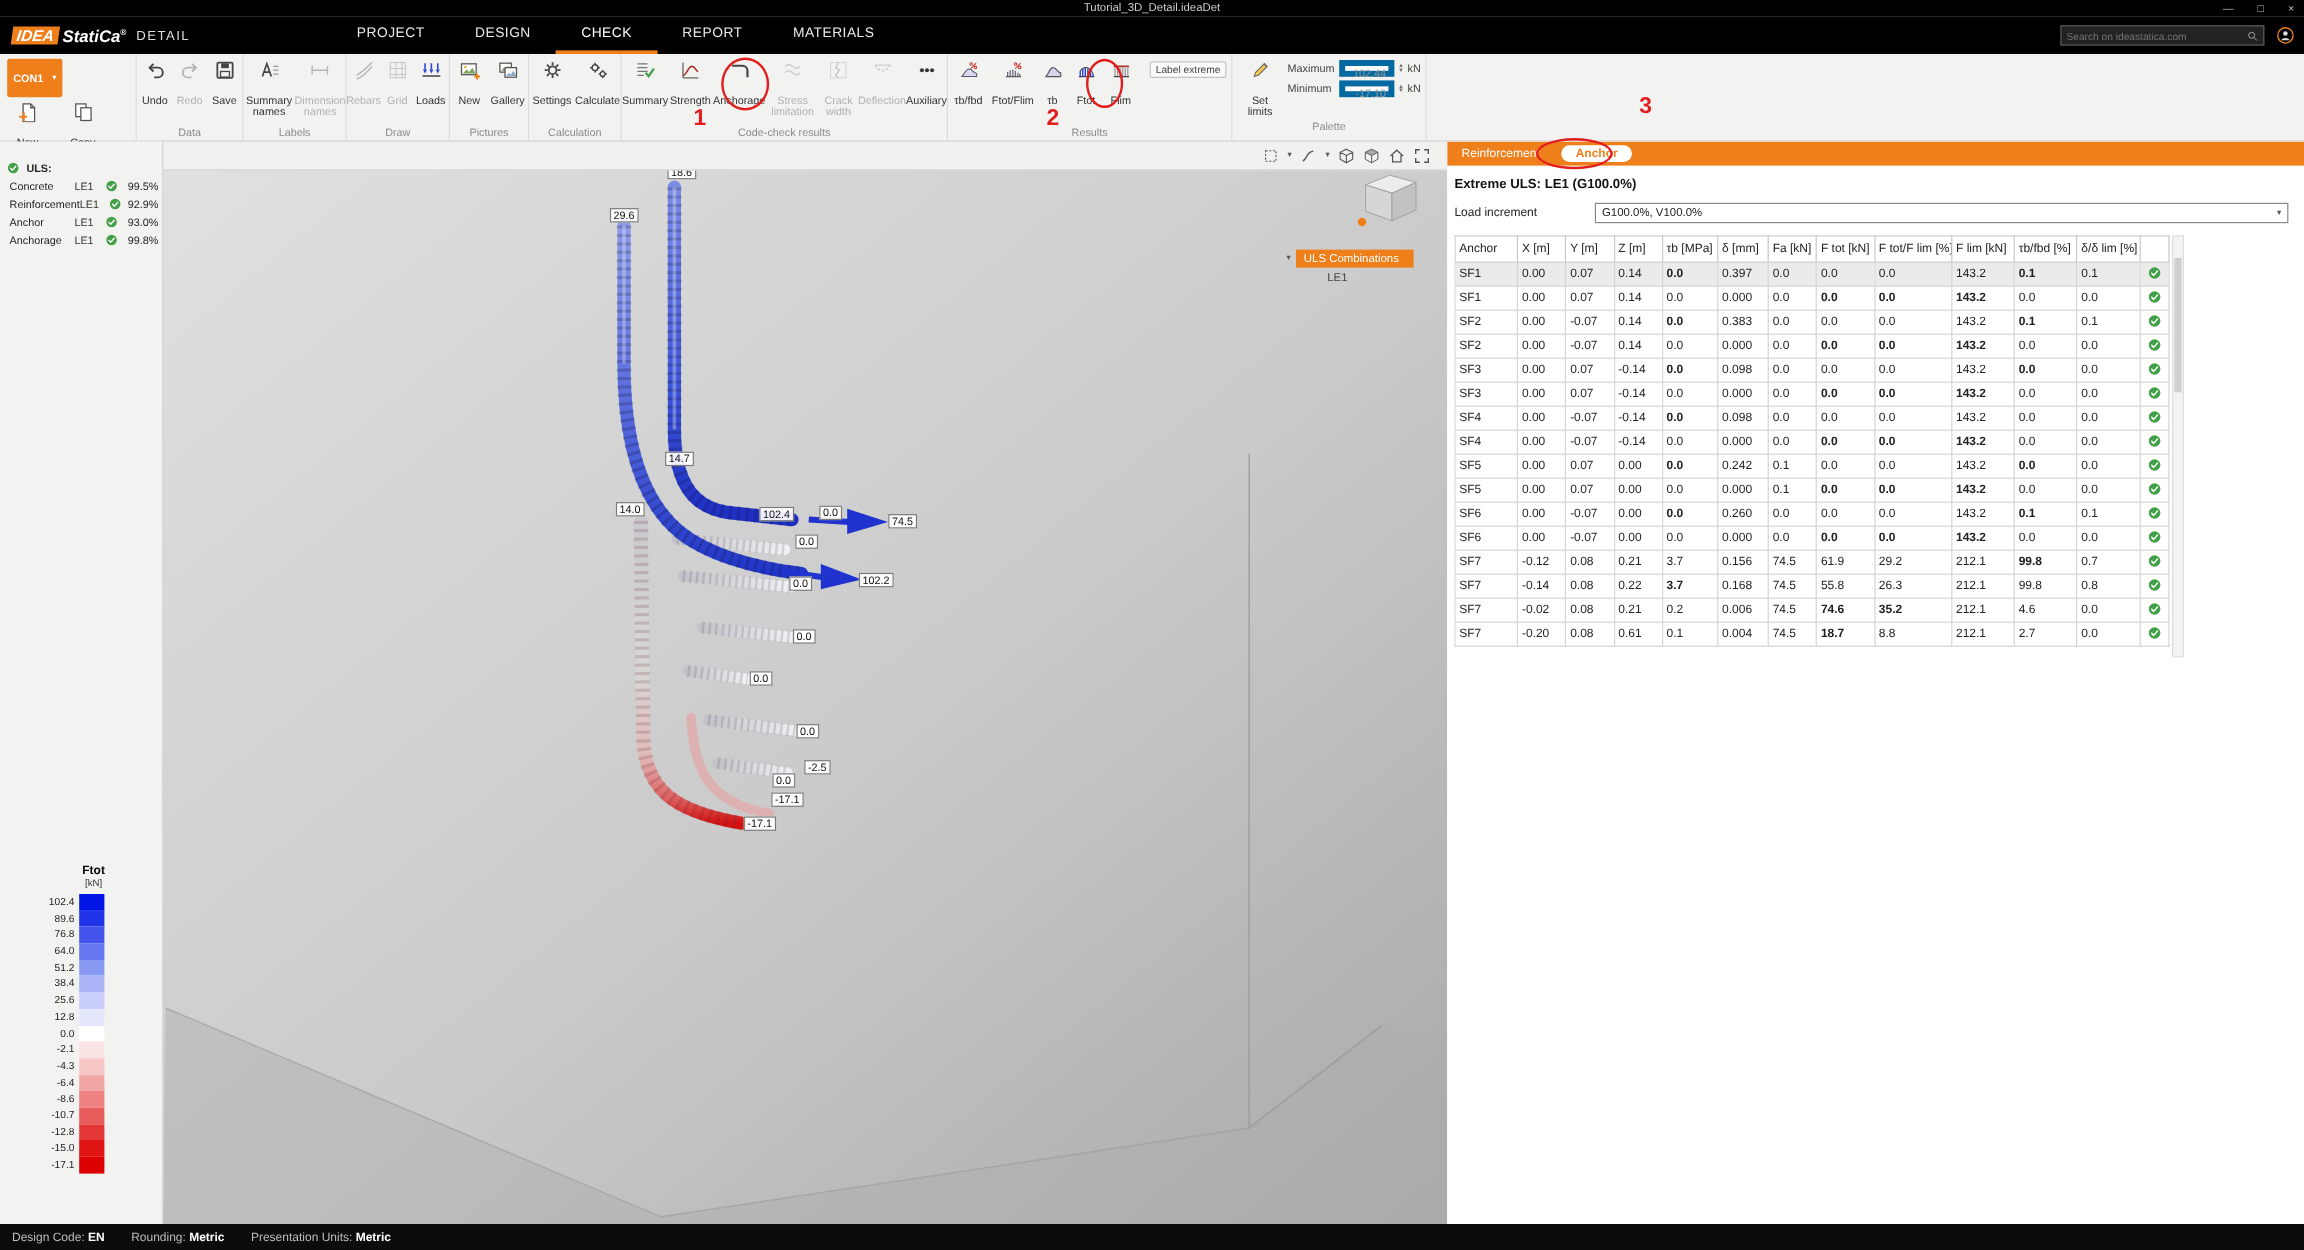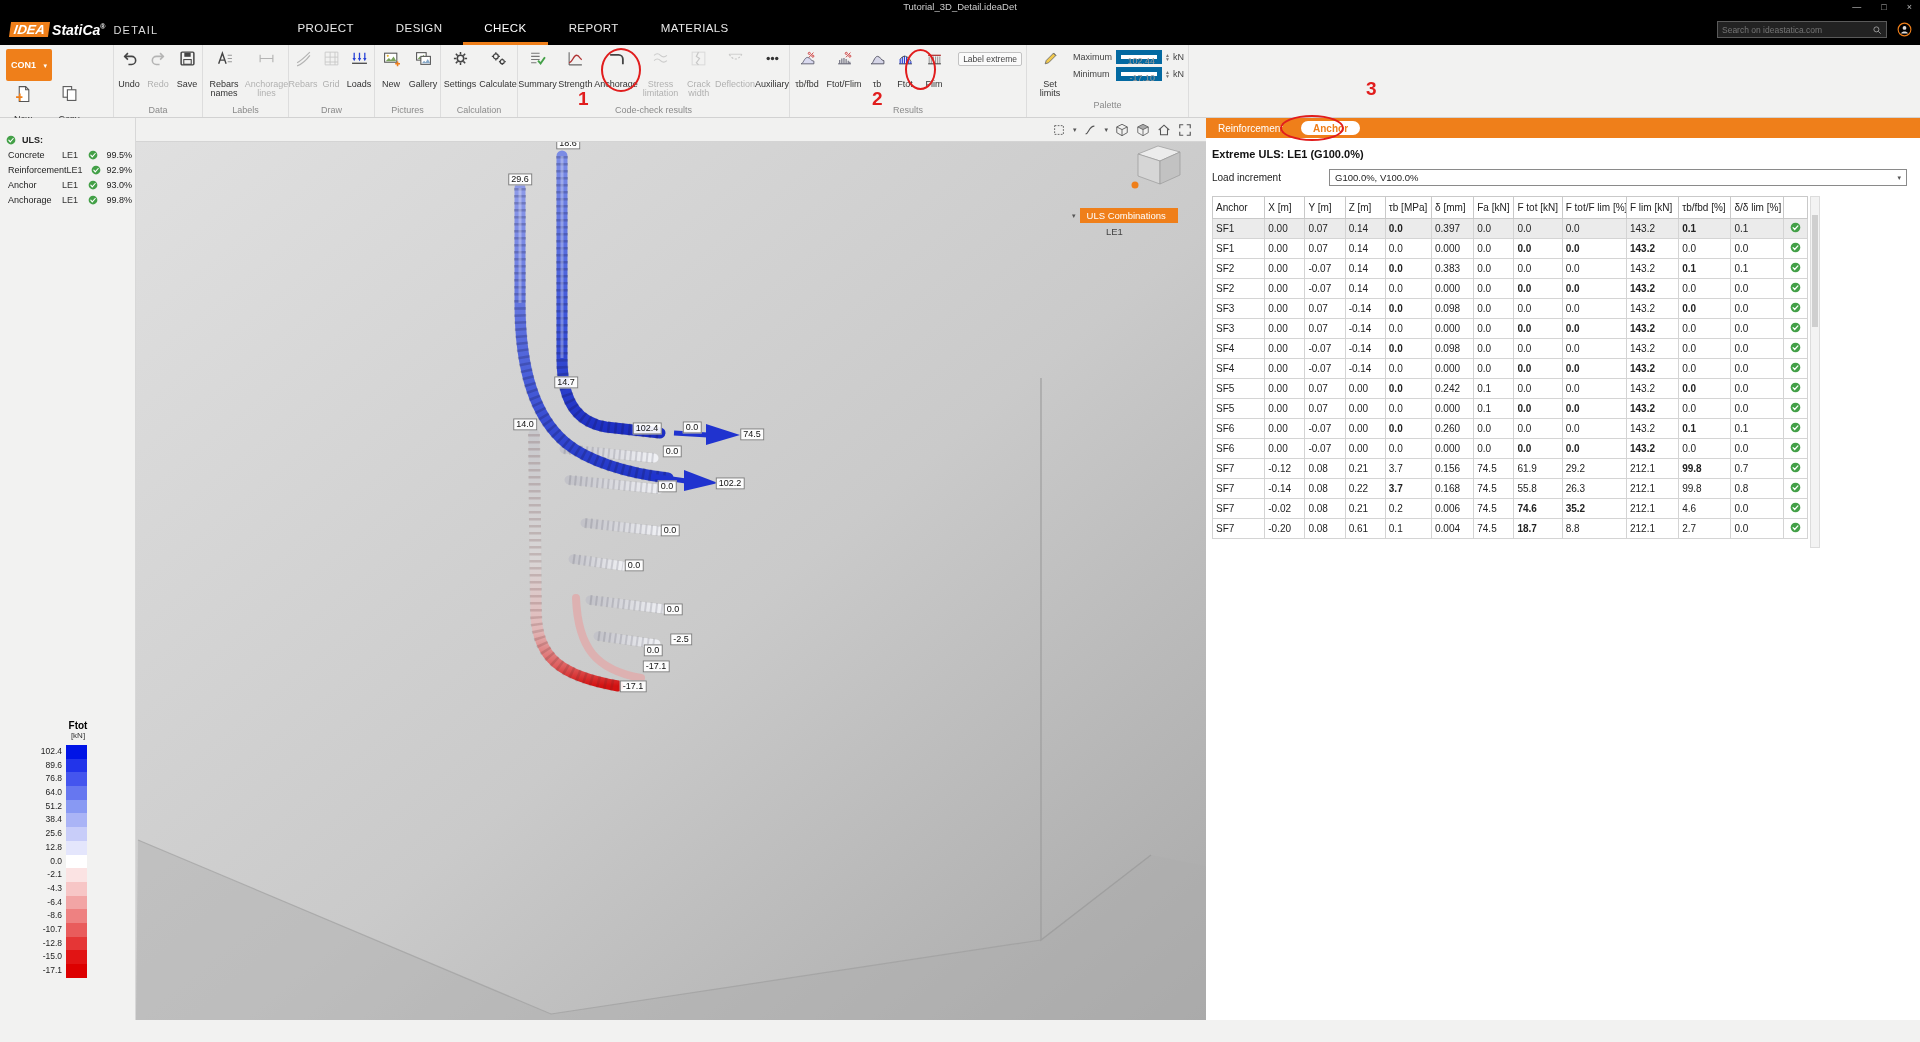--- a/index.html
+++ b/index.html
@@ -350,27 +350,27 @@
       </div>
       <div class="glabel">Data</div>
     </div>
 
     <div class="rgroup" style="width:86px">
       <div class="rrow">
         <div class="rbtn" style="width:43px">
             <svg class="i">
               <use href="#ic-member"></use>
             </svg>
-            <span>Rebars names</span>
+            <span>Summary names</span>
           </div>
         <div class="rbtn dis" style="width:43px">
             <svg class="i">
               <use href="#ic-dim"></use>
             </svg>
-            <span>Anchorage lines</span>
+            <span>Dimension names</span>
           </div>
       </div>
       <div class="glabel">Labels</div>
     </div>
 
     <div class="rgroup" style="width:86px">
       <div class="rrow">
         <div class="rbtn dis" style="width:28px">
             <svg class="i">
               <use href="#ic-rebars"></use>
@@ -1128,20 +1128,25 @@
               </tbody>
           </table>
           <div id="t-scroll">
               <div id="t-thumb"></div>
             </div>
         </div>
       </div>
     </div>
   </div>
 
+  <div id="statusbar">
+      <div class="sbitem"><span class="sbl">Design Code:</span> <span class="sbv">EN</span></div>
+      <div class="sbitem"><span class="sbl">Rounding:</span> <span class="sbv">Metric</span></div>
+      <div class="sbitem"><span class="sbl">Presentation Units:</span> <span class="sbv">Metric</span></div>
+    </div>
 
   <div class="ann-ellipse" id="ann1"></div>
   <div class="ann-num" id="ann1n">1</div>
   <div class="ann-ellipse" id="ann2"></div>
   <div class="ann-num" id="ann2n">2</div>
   <div class="ann-ellipse" id="ann3"></div>
   <div class="ann-num" id="ann3n">3</div>
 </div>
 
 </body></html>

